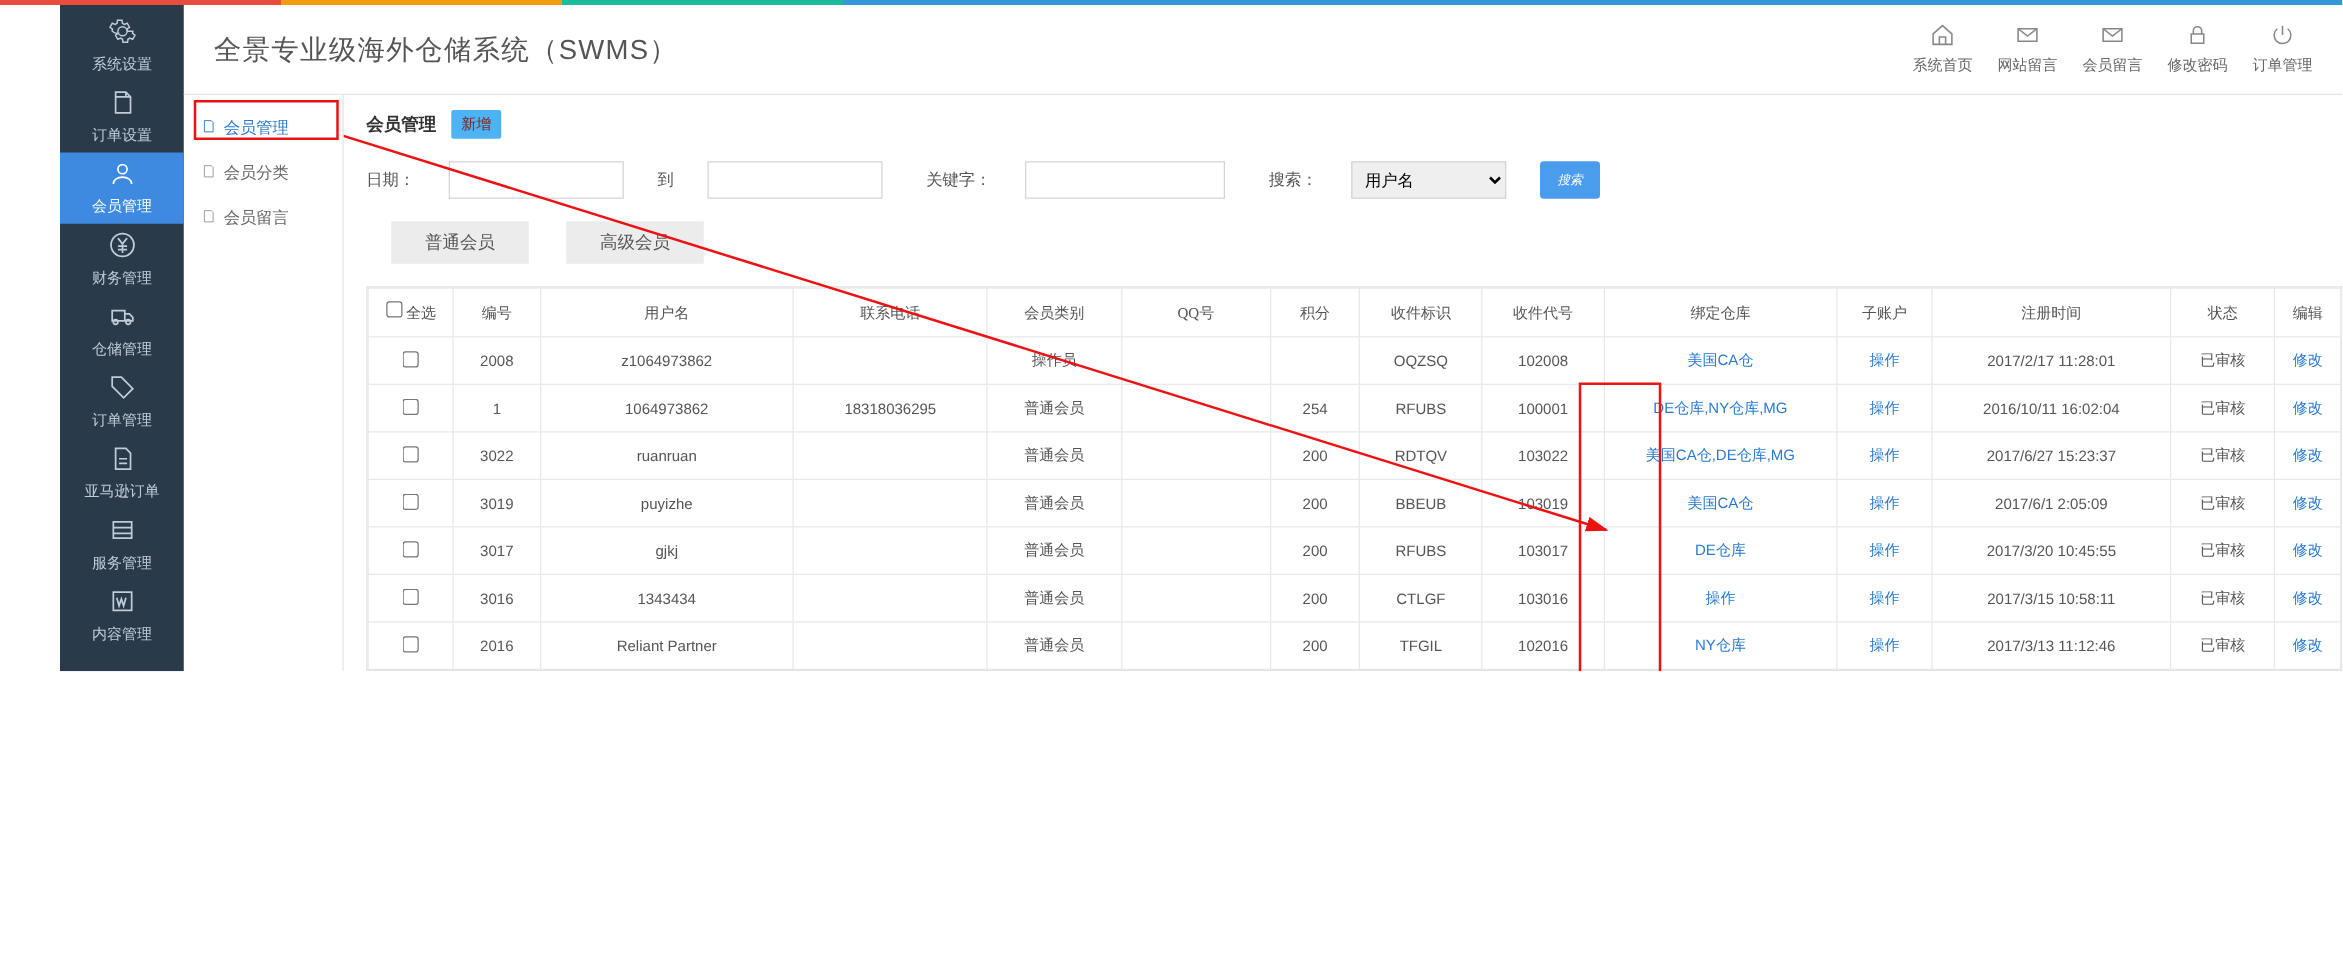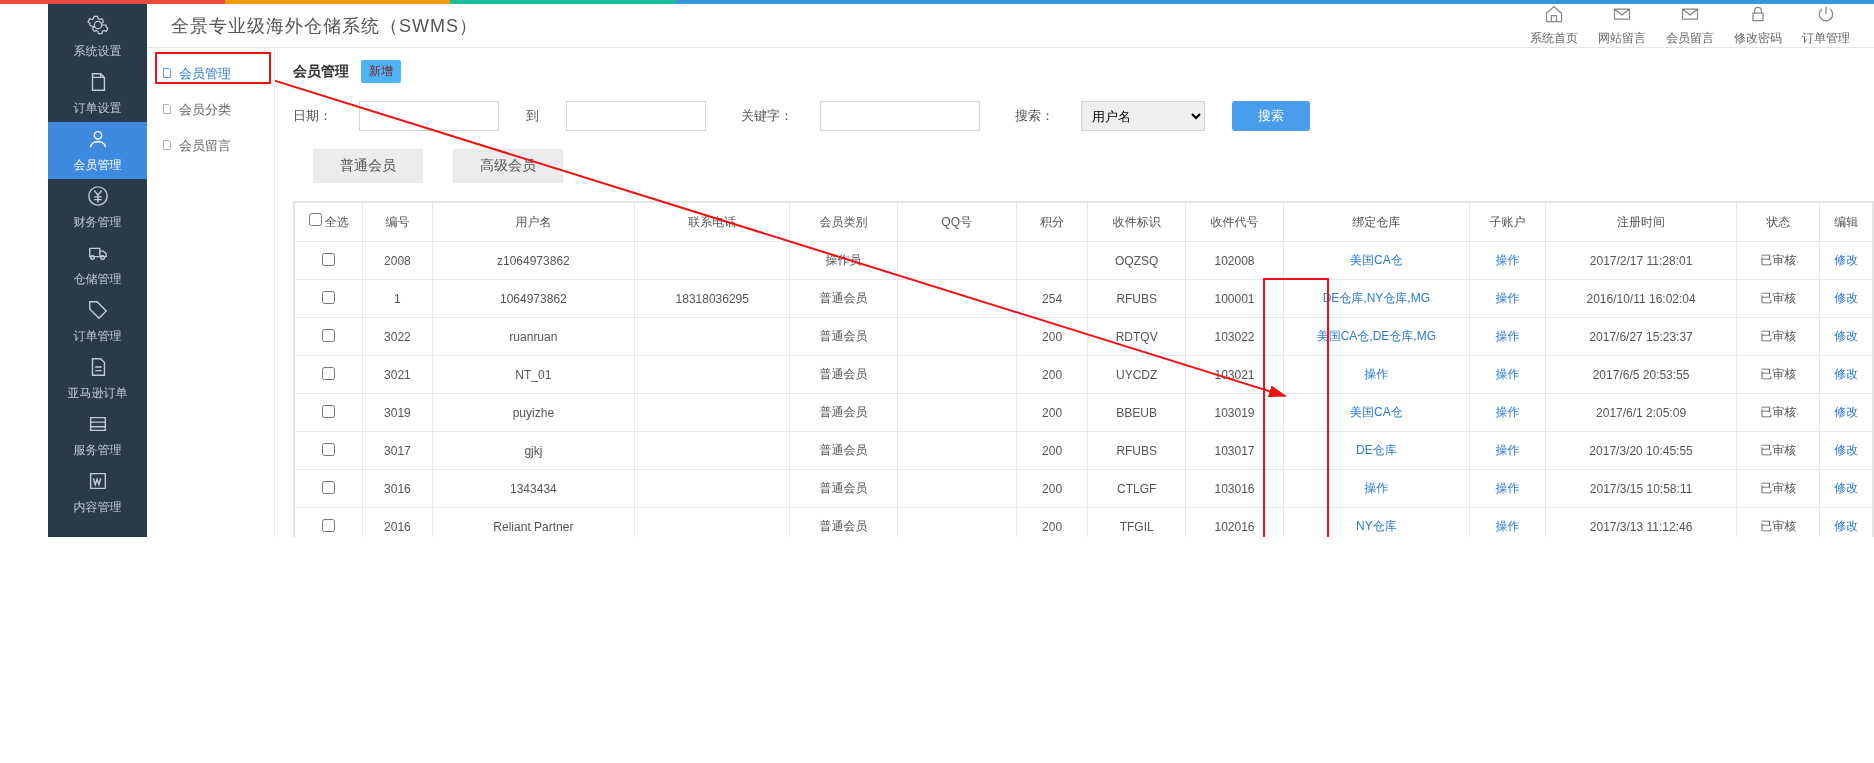--- a/index.html
+++ b/index.html
@@ -5,51 +5,51 @@
 * { box-sizing: border-box; margin: 0; padding: 0; }
 body { font-family: "Microsoft YaHei", Arial, sans-serif; font-size: 13px; color: #333; background: #fff; overflow: hidden; }
 .top-strip { height: 4px; background: linear-gradient(to right, #e74c3c 0 12%, #f39c12 12% 24%, #1abc9c 24% 36%, #3498db 36% 100%); }
 .container { display: flex; height: 533px; margin-left: 48px; }
 .sidebar { width: 99px; background: #293a4a; color: #c0ccd8; display: flex; flex-direction: column; padding-top: 4px; flex-shrink: 0; }
 .side-item { height: 57px; display: flex; flex-direction: column; align-items: center; justify-content: center; gap: 4px; cursor: pointer; font-size: 12px; }
 .side-item.active { background: #3d8ae0; color: #fff; }
 .side-item svg { width: 22px; height: 22px; }
 .main { flex: 1; display: flex; flex-direction: column; }
 .header { height: 72px; display: flex; align-items: center; padding: 0 24px; border-bottom: 1px solid #e6e6e6; }
-.header-title { font-size: 18px; color: #555; letter-spacing: 1px; }
+.header-title { font-size: 22px; color: #555; letter-spacing: 1px; }
 .header-actions { margin-left: auto; display: flex; gap: 20px; }
 .header-act { display: flex; flex-direction: column; align-items: center; justify-content: center; gap: 3px; cursor: pointer; color: #666; font-size: 12px; }
 .header-act svg { width: 20px; height: 20px; }
 .body { flex: 1; display: flex; }
 .subnav { width: 128px; border-right: 1px solid #e6e6e6; padding-top: 8px; flex-shrink: 0; }
 .subnav-item { height: 36px; display: flex; align-items: center; gap: 6px; padding: 0 14px; color: #666; cursor: pointer; font-size: 13px; }
 .subnav-item.active { color: #2a7ad2; }
 .subnav-item svg { width: 12px; height: 12px; flex-shrink: 0; }
 .highlight-box { position: absolute; border: 2px solid #e11; pointer-events: none; z-index: 10; }
 .content { flex: 1; padding: 12px 0 0 18px; position: relative; overflow: hidden; }
 .crumb { display: flex; align-items: center; gap: 12px; margin-bottom: 18px; font-size: 14px; }
 .crumb-title { font-weight: 700; color: #333; }
 .btn-new { background: #4eb3f5; color: #7f1d1d; border: none; border-radius: 2px; padding: 3px 8px; font-size: 12px; cursor: pointer; }
 .filters { display: flex; align-items: center; gap: 27px; margin-bottom: 18px; font-size: 13px; color: #555; }
 .filters input[type=text] { height: 30px; border: 1px solid #d4d4d4; padding: 0 8px; font-size: 13px; }
 .filters select { height: 30px; border: 1px solid #d4d4d4; padding: 0 6px; font-size: 13px; width: 124px; }
-.btn-search { background: #4a9ced; color: #fff; border: none; border-radius: 3px; height: 30px; padding: 0 26px; font-size: 13px; cursor: pointer; }
+.btn-search { background: #4a9ced; color: #fff; border: none; border-radius: 3px; height: 30px; padding: 0 14px; font-size: 10px; cursor: pointer; font-style: italic; }
 .tab-btns { display: flex; gap: 30px; margin: 0 0 18px 20px; }
 .tab-btn { width: 110px; height: 34px; background: #ececec; border: none; color: #555; font-size: 14px; cursor: pointer; }
 .table-wrap { border: 1px solid #e2e2e2; }
 table { width: 100%; border-collapse: collapse; }
 th, td { border: 1px solid #e8e8e8; padding: 10px 8px; text-align: center; font-size: 12px; color: #555; white-space: nowrap; }
 th { background: #fff; font-weight: 400; }
 td.link { color: #2a7ad2; cursor: pointer; }
 .col-check { width: 50px; }
 .col-id { width: 58px; }
 .col-user { width: 170px; }
 .col-phone { width: 130px; }
 .col-level { width: 90px; }
-.col-qq { width: 100px; }
+.col-qq { width: 100px; font-family: Liberation Serif, serif; }
 .col-score { width: 60px; }
 .col-sign { width: 82px; }
 .col-code { width: 82px; }
 .col-bind { width: 156px; }
 .col-sub { width: 64px; }
 .col-time { width: 160px; }
 .col-status { width: 70px; }
 .col-edit { width: 44px; }
 svg.arrow { position: absolute; pointer-events: none; z-index: 5; }
 </style>
@@ -267,36 +267,20 @@
                   <td class="col-sign">RDTQV</td>
                   <td class="col-code">103022</td>
                   <td class="col-bind link">美国CA仓,DE仓库,MG</td>
                   <td class="col-sub link">操作</td>
                   <td class="col-time">2017/6/27 15:23:37</td>
                   <td class="col-status">已审核</td>
                   <td class="col-edit link">修改</td>
                 </tr>
                 <tr>
                   <td class="col-check"><input type="checkbox" style=""></td>
-                  <td class="col-id">3021</td>
-                  <td class="col-user">NT_01</td>
-                  <td class="col-phone"></td>
-                  <td class="col-level">普通会员</td>
-                  <td class="col-qq"></td>
-                  <td class="col-score">200</td>
-                  <td class="col-sign">UYCDZ</td>
-                  <td class="col-code">103021</td>
-                  <td class="col-bind link">操作</td>
-                  <td class="col-sub link">操作</td>
-                  <td class="col-time">2017/6/5 20:53:55</td>
-                  <td class="col-status">已审核</td>
-                  <td class="col-edit link">修改</td>
-                </tr>
-                <tr>
-                  <td class="col-check"><input type="checkbox" style=""></td>
                   <td class="col-id">3019</td>
                   <td class="col-user">puyizhe</td>
                   <td class="col-phone"></td>
                   <td class="col-level">普通会员</td>
                   <td class="col-qq"></td>
                   <td class="col-score">200</td>
                   <td class="col-sign">BBEUB</td>
                   <td class="col-code">103019</td>
                   <td class="col-bind link">美国CA仓</td>
                   <td class="col-sub link">操作</td>

